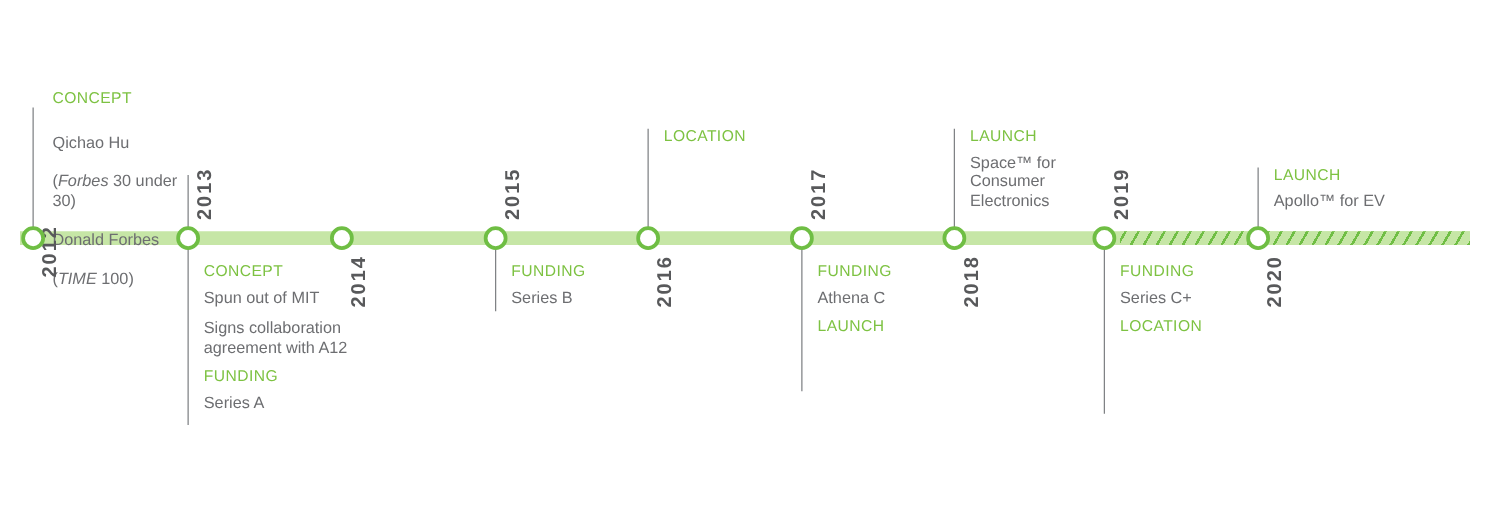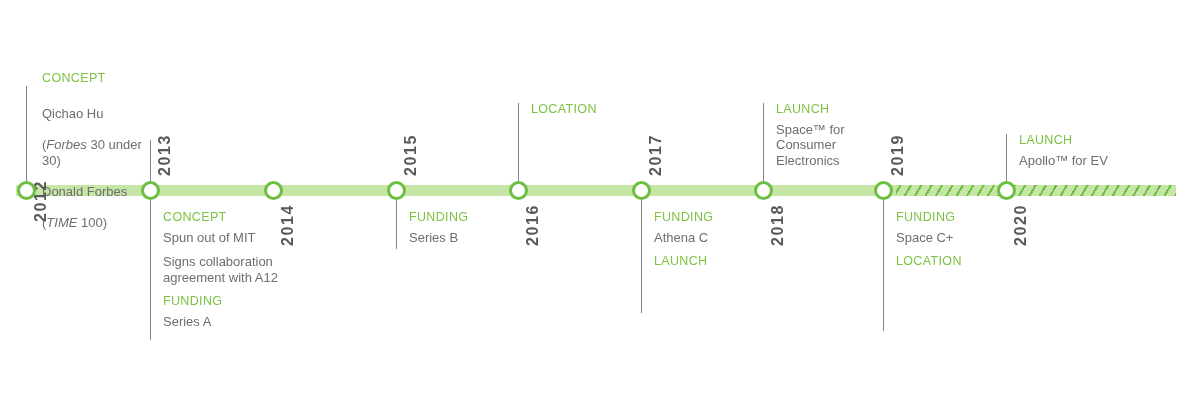--- a/index.html
+++ b/index.html
@@ -193,21 +193,21 @@
 Electronics</div>
     </div>
   </div>
 
   <div class="stem" style="left:883px; top:196px; height:135px;"></div>
   <div class="node" style="left:883px;"></div>
   <div class="year-label" style="left:890px; top:176px;">2019</div>
   <div class="event-block" style="left:896px; top:210px; width:115px;">
     <div class="group">
       <div class="event-heading">FUNDING</div>
-      <div class="event-body">Space C+</div>
+      <div class="event-body">Series C+</div>
     </div>
     <div class="group">
       <div class="event-heading">LOCATION</div>
     </div>
   </div>
 
   <div class="stem" style="left:1006px; top:134px; height:51px;"></div>
   <div class="node" style="left:1006px;"></div>
   <div class="year-label" style="left:1013px; top:246px;">2020</div>
   <div class="event-block" style="left:1019px; top:133px; width:130px;">

